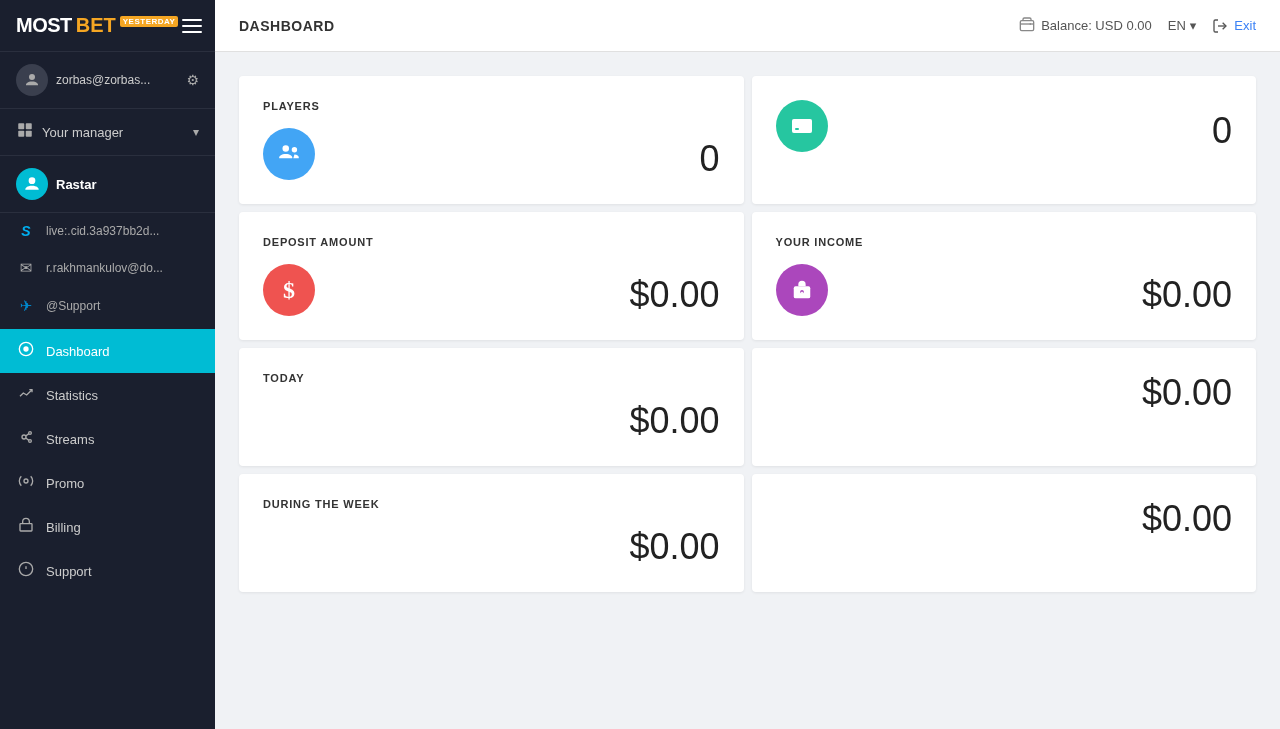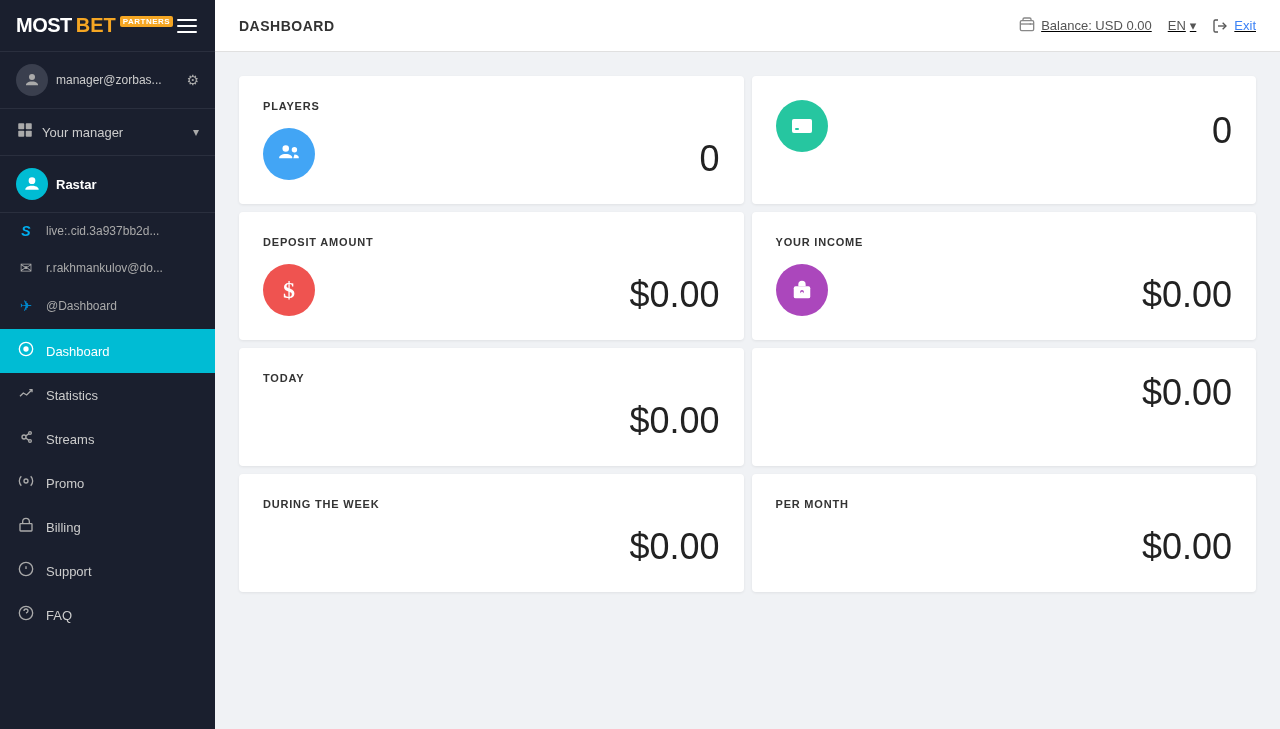--- a/index.html
+++ b/index.html
@@ -203,21 +203,20 @@
     .page-title {
       font-size: 14px;
       font-weight: 700;
       color: #333;
       letter-spacing: 0.5px;
     }
     .topbar-right {
       display: flex;
       align-items: center;
       gap: 16px;
-      text-decoration: underline;
     }
     .balance-info {
       display: flex;
       align-items: center;
       gap: 6px;
       font-size: 13px;
       color: #555;
     }
     .balance-icon { font-size: 14px; color: #888; }
     .lang-selector {
@@ -303,38 +302,38 @@
   </style>
 </head>
 <body>
 
 <div id="sidebar">
 
   <div id="sidebar-header">
     <div class="logo-text">
       <span class="logo-most">MOST</span>
         <span class="logo-bet">BET</span>
-      <span class="logo-partners">PARTNERS</span>
+      <span class="logo-partners">YESTERDAY</span>
     </div>
     <button class="hamburger-btn">
       <span></span>
       <span></span>
       <span></span>
     </button>
   </div>
 
   <div class="user-section">
     <div class="user-info">
       <div class="user-avatar">
         <svg width="18" height="18" viewBox="0 0 24 24" fill="#aaa">
             <circle cx="12" cy="8" r="4"></circle>
             <path d="M12 14c-6 0-8 3-8 4v1h16v-1c0-1-2-4-8-4z"></path>
           </svg>
       </div>
-      <span class="user-email">manager@zorbas...</span>
+      <span class="user-email">zorbas@zorbas...</span>
     </div>
     <span class="gear-icon">⚙</span>
   </div>
 
   <div class="manager-section">
     <div class="manager-left">
       <span class="manager-icon">
         <svg width="18" height="18" viewBox="0 0 24 24" fill="#aaa">
             <rect x="3" y="3" width="8" height="8" rx="1"></rect>
             <rect x="13" y="3" width="8" height="8" rx="1"></rect>
@@ -360,21 +359,21 @@
   <div class="contact-item">
     <span class="contact-icon" style="color:#00aff0;font-weight:700;font-style:italic;font-size:14px;">S</span>
     <span style="font-size:12px;color:#aaa;">live:.cid.3a937bb2d...</span>
   </div>
   <div class="contact-item">
     <span class="contact-icon">✉</span>
     <span>r.rakhmankulov@do...</span>
   </div>
   <div class="contact-item">
     <span class="contact-icon" style="color:#0088cc;">✈</span>
-    <span>@Dashboard</span>
+    <span>@Support</span>
   </div>
 
   <div style="margin-top:4px;">
     <div class="nav-item active">
       <span class="nav-icon">
         <svg width="16" height="16" viewBox="0 0 24 24" fill="#fff">
             <circle cx="12" cy="12" r="10" stroke="#fff" stroke-width="2" fill="none"></circle>
             <circle cx="12" cy="12" r="4" fill="#fff"></circle>
           </svg>
       </span>
@@ -422,30 +421,20 @@
     </div>
     <div class="nav-item">
       <span class="nav-icon">
         <svg width="16" height="16" viewBox="0 0 24 24" fill="none" stroke="#aaa" stroke-width="2">
             <circle cx="12" cy="12" r="10"></circle>
             <line x1="12" y1="8" x2="12" y2="12"></line>
             <line x1="12" y1="16" x2="12.01" y2="16"></line>
           </svg>
       </span>
       <span>Support</span>
-    </div>
-    <div class="nav-item">
-      <span class="nav-icon">
-        <svg width="16" height="16" viewBox="0 0 24 24" fill="none" stroke="#aaa" stroke-width="2">
-            <circle cx="12" cy="12" r="10"></circle>
-            <path d="M9 9a3 3 0 0 1 6 0c0 2-3 3-3 3"></path>
-            <line x1="12" y1="17" x2="12.01" y2="17"></line>
-          </svg>
-      </span>
-      <span>FAQ</span>
     </div>
   </div>
 
 </div>
 
 <div id="main">
 
   <div id="topbar">
     <span class="page-title">DASHBOARD</span>
     <div class="topbar-right">
@@ -556,23 +545,20 @@
       <div class="stat-card-header">
         <span class="stat-label">DURING THE WEEK</span>
       </div>
       <div class="stat-card-body">
         <div></div>
         <span class="stat-value">$0.00</span>
       </div>
     </div>
 
     <div class="stat-card">
-      <div class="stat-card-header">
-        <span class="stat-label">PER MONTH</span>
-      </div>
       <div class="stat-card-body">
         <div></div>
         <span class="stat-value">$0.00</span>
       </div>
     </div>
 
   </div>
 </div>
 
 </body></html>

